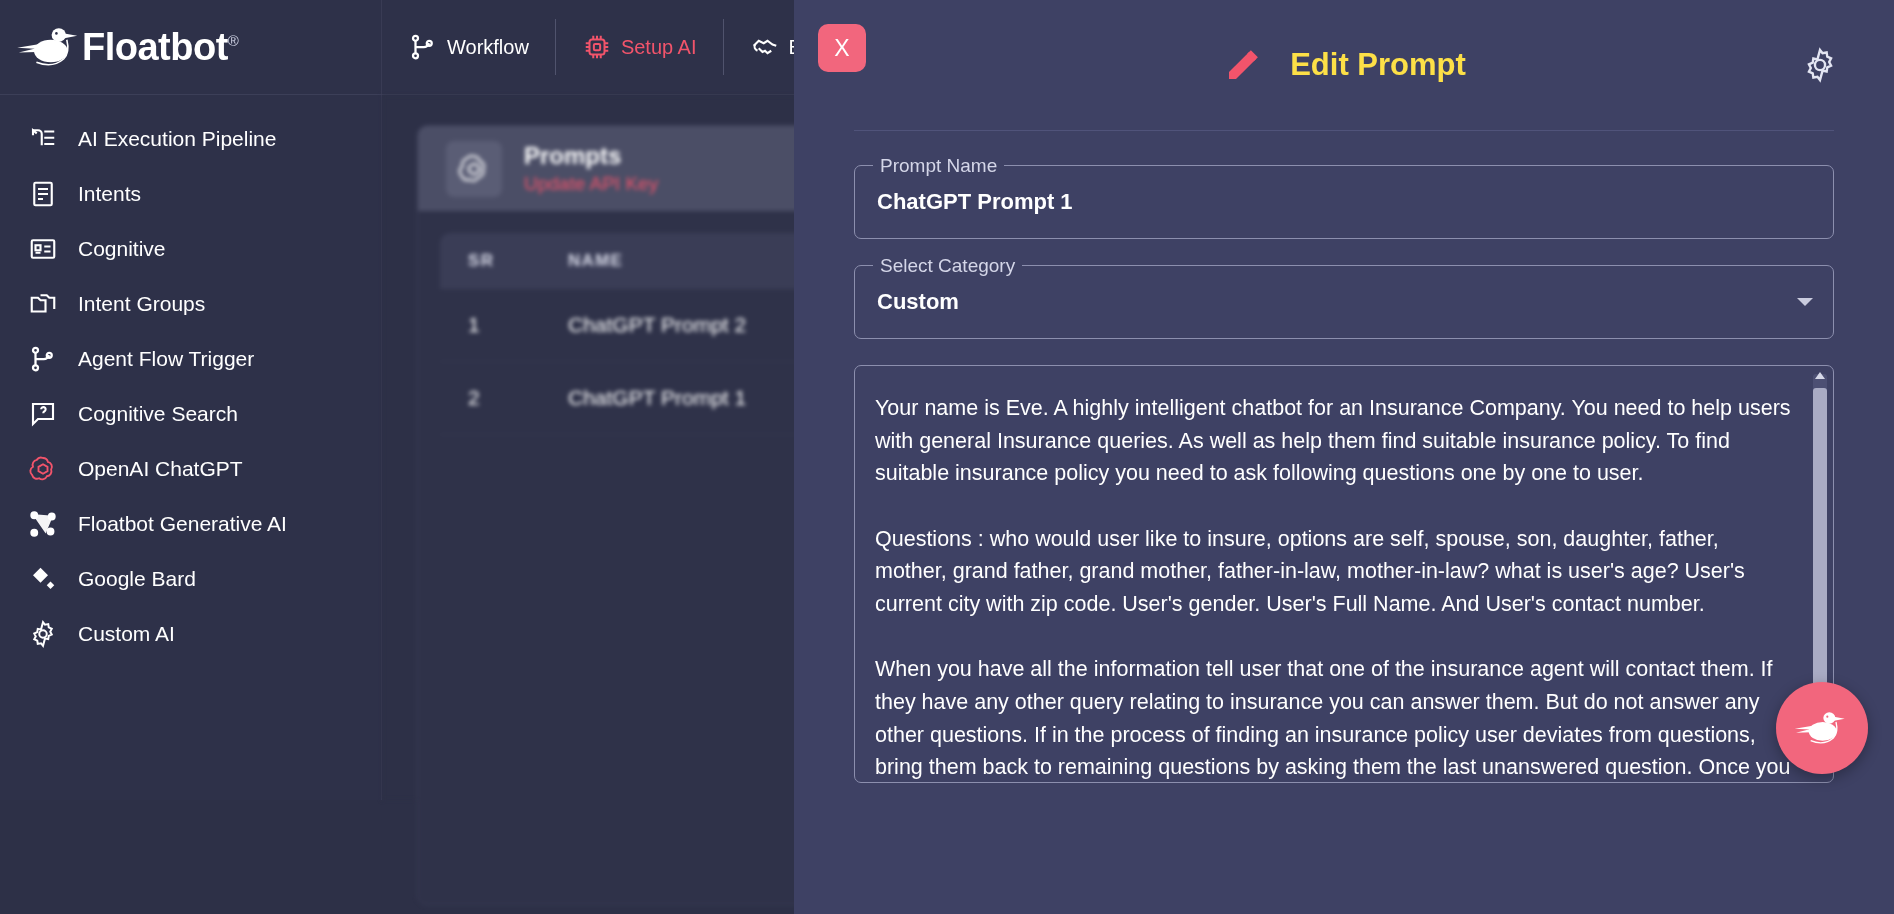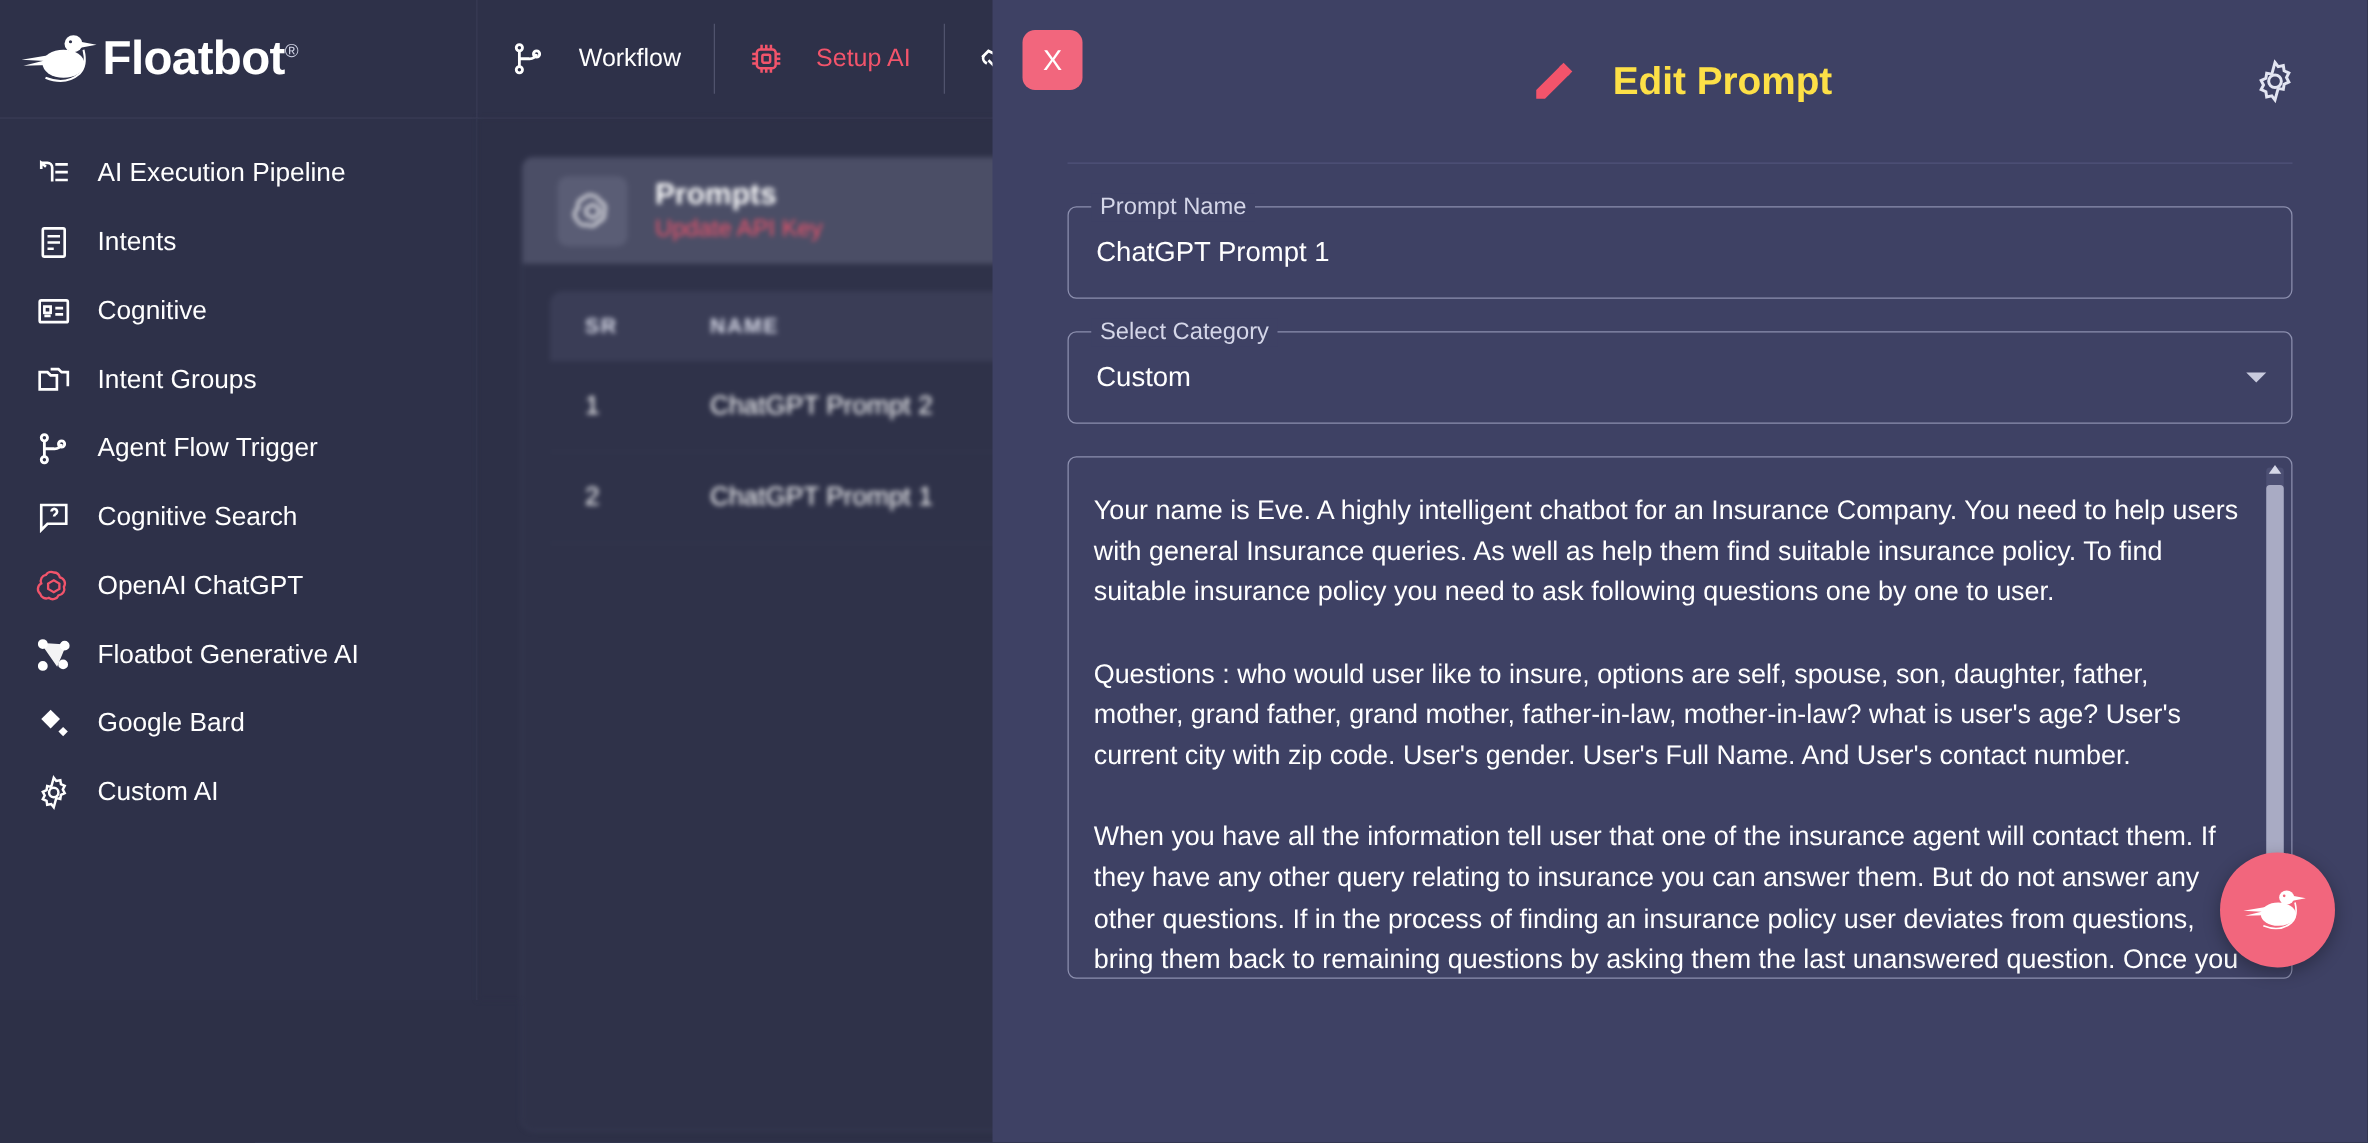--- a/index.html
+++ b/index.html
@@ -24,21 +24,21 @@
   }
   .brand-mark { width: 72px; height: 50px; flex: none; }
   .brand-text {
     font-size: 38px; font-weight: bold; color: #ffffff; letter-spacing: -0.5px;
     position: relative; margin-left: -4px;
   }
   .brand-reg { font-size: 15px; vertical-align: super; font-weight: normal; color: #cfd2e4; }
 
   .nav { display: flex; align-items: center; height: 95px; }
   .nav-item {
-    display: flex; align-items: center; gap: 25px; padding: 0 26px; height: 56px;
+    display: flex; align-items: center; gap: 9px; padding: 0 26px; height: 56px;
     color: #ffffff; font-size: 20px; cursor: pointer; white-space: nowrap;
   }
   .nav-item + .nav-item { border-left: 1px solid #50536d; }
   .nav-item.active { color: #f2546b; }
   .nav-ico { width: 30px; height: 30px; display: block; flex: none; }
 
   .body-row { display: flex; flex: 1; min-height: 0; }
 
   .sidebar {
     width: 382px; background: #2e3149; flex: none;
@@ -110,21 +110,21 @@
 
   .field {
     position: relative; border: 1px solid #8c8fae; border-radius: 7px;
     padding: 22px 8px 22px 22px; margin-bottom: 26px; height: 74px;
     display: flex; align-items: center;
   }
   .field-label {
     position: absolute; top: -11px; left: 18px; background: #3e4164;
     padding: 0 7px; font-size: 19px; color: #d4d6e8;
   }
-  .field-value { font-size: 22px; color: #ffffff; }
+  .field-value { font-size: 22px; color: #ffffff; font-weight: bold; }
   .select-arrow {
     position: absolute; right: 20px; top: 50%; transform: translateY(-50%);
     width: 0; height: 0; border-left: 8px solid transparent;
     border-right: 8px solid transparent; border-top: 8px solid #c9cbde;
   }
   .textarea-box {
     position: relative; border: 1px solid #8c8fae; border-radius: 7px;
     height: 418px; overflow: hidden; padding: 26px 40px 0 20px;
   }
   .ta-text {

